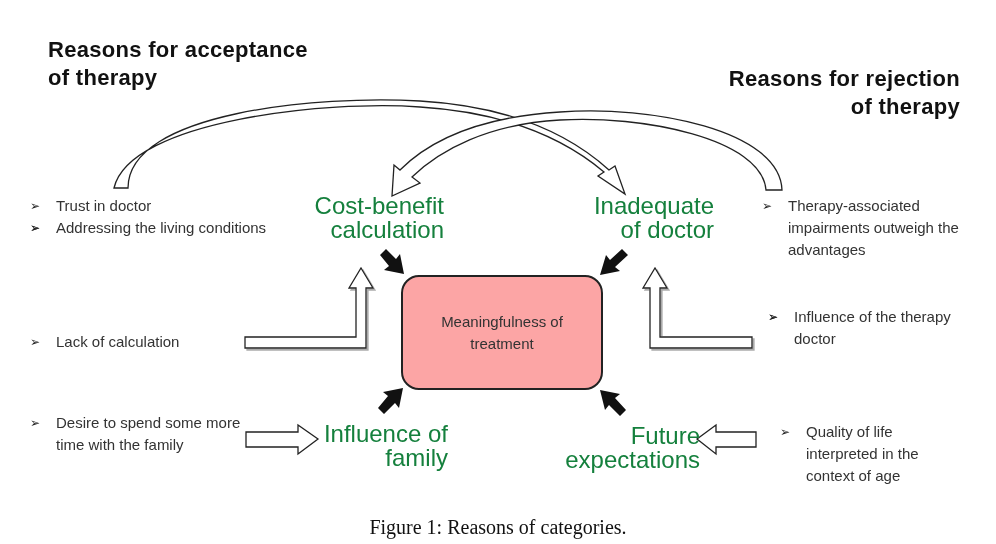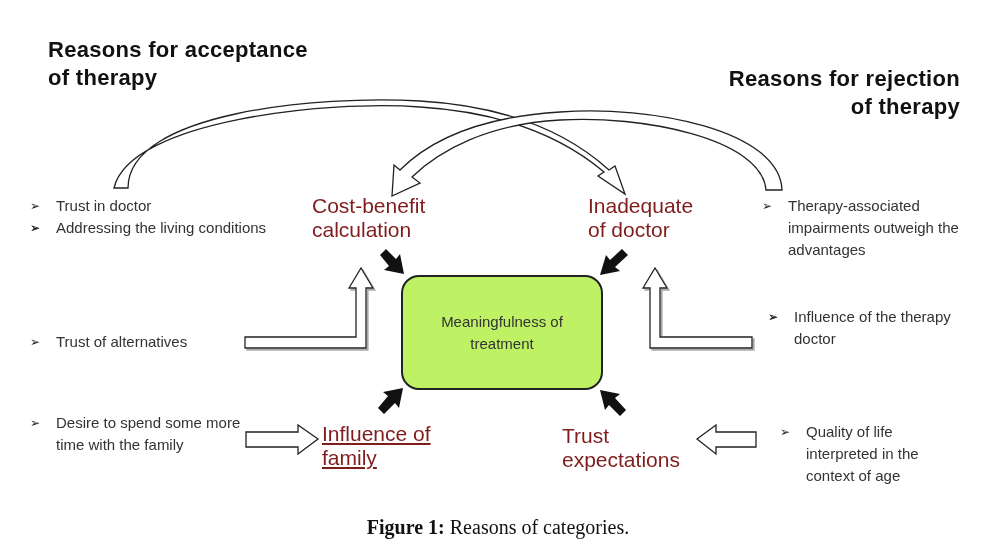--- a/index.html
+++ b/index.html
@@ -1,26 +1,26 @@
 <!DOCTYPE html>
 <html><head>
   <meta charset="utf-8">
   <style>
     html, body { margin:0; padding:0; background:#ffffff; }
     body { width:996px; height:544px; position:relative; overflow:hidden; font-family:"Liberation Sans", sans-serif; color:#222; }
     .abs { position:absolute; }
     .heading { font-weight:bold; font-size:22px; line-height:28px; color:#111; letter-spacing:0.3px; }
     .heading-right { text-align:right; }
-    .node { font-size:21px; line-height:24px; text-align:left; color:#7f1d1d; }
+    .node { font-size:24px; line-height:24px; text-align:right; color:#15803d; }
     .bullets { list-style:none; margin:0; padding:0; font-size:15px; line-height:22px; color:#333; }
     .bullets li { position:relative; padding-left:26px; }
     .bullets li .mk { position:absolute; left:0; top:0; font-size:12px; color:#222; }
-    .center-box { position:absolute; left:401px; top:275px; width:202px; height:115px; border:2px solid #222; border-radius:18px; background:#bef264; display:flex; align-items:center; justify-content:center; text-align:center; font-size:15px; line-height:22px; color:#333; box-sizing:border-box; }
+    .center-box { position:absolute; left:401px; top:275px; width:202px; height:115px; border:2px solid #222; border-radius:18px; background:#fca5a5; display:flex; align-items:center; justify-content:center; text-align:center; font-size:15px; line-height:22px; color:#333; box-sizing:border-box; }
     .caption { position:absolute; left:0; width:996px; top:516px; text-align:center; font-family:"Liberation Serif", serif; font-size:20px; color:#111; }
-    .caption b { font-weight:bold; }
+    .caption b { font-weight:normal; }
     svg.overlay { position:absolute; left:0; top:0; }
   </style>
 </head>
 <body>
 
 <div class="abs heading" style="left:48px; top:36px; white-space:pre-line;">Reasons for acceptance
 of therapy</div>
 <div class="abs heading heading-right" style="right:36px; top:37px; white-space:pre-line;margin-top:28px;">Reasons for rejection
 of therapy</div>
 
@@ -62,30 +62,30 @@
     <path d="M626,410 L620,416 L609,405 L605,410 L600,390 L620,394 L615,398 Z"></path>
   </g>
 </svg>
 
 <div class="center-box">
   <span style="width:170px;">Meaningfulness of treatment</span>
 </div>
 
 <div class="abs node" style="left:312px; top:194px; width:132px;">Cost-benefit calculation</div>
 <div class="abs node" style="left:588px; top:194px; width:126px;">Inadequate of doctor</div>
-<div class="abs node" style="left:322px; top:422px; width:126px;text-decoration:underline;">Influence of family</div>
-<div class="abs node" style="left:562px; top:424px; width:138px;">Trust expectations</div>
+<div class="abs node" style="left:322px; top:422px; width:126px;">Influence of family</div>
+<div class="abs node" style="left:562px; top:424px; width:138px;">Future expectations</div>
 
 <ul class="abs bullets" style="left:30px; top:195px; width:240px;">
   <li><span class="mk">➢</span><span>Trust in doctor</span></li>
   <li><span class="mk">➢</span></li>
   <li><span class="mk">➢</span><span>Addressing the living conditions</span></li>
 </ul>
 <ul class="abs bullets" style="left:30px; top:331px; width:220px;">
-  <li><span class="mk">➢</span><span>Trust of alternatives</span></li>
+  <li><span class="mk">➢</span><span>Lack of calculation</span></li>
 </ul>
 <ul class="abs bullets" style="left:30px; top:412px; width:215px;">
   <li><span class="mk">➢</span><span>Desire to spend some more time with the family</span></li>
 </ul>
 
 <ul class="abs bullets" style="left:762px; top:195px; width:220px;">
   <li><span class="mk">➢</span><span>Therapy-associated impairments outweigh the advantages</span></li>
 </ul>
 <ul class="abs bullets" style="left:768px; top:306px; width:228px;">
   <li><span class="mk">➢</span></li>

